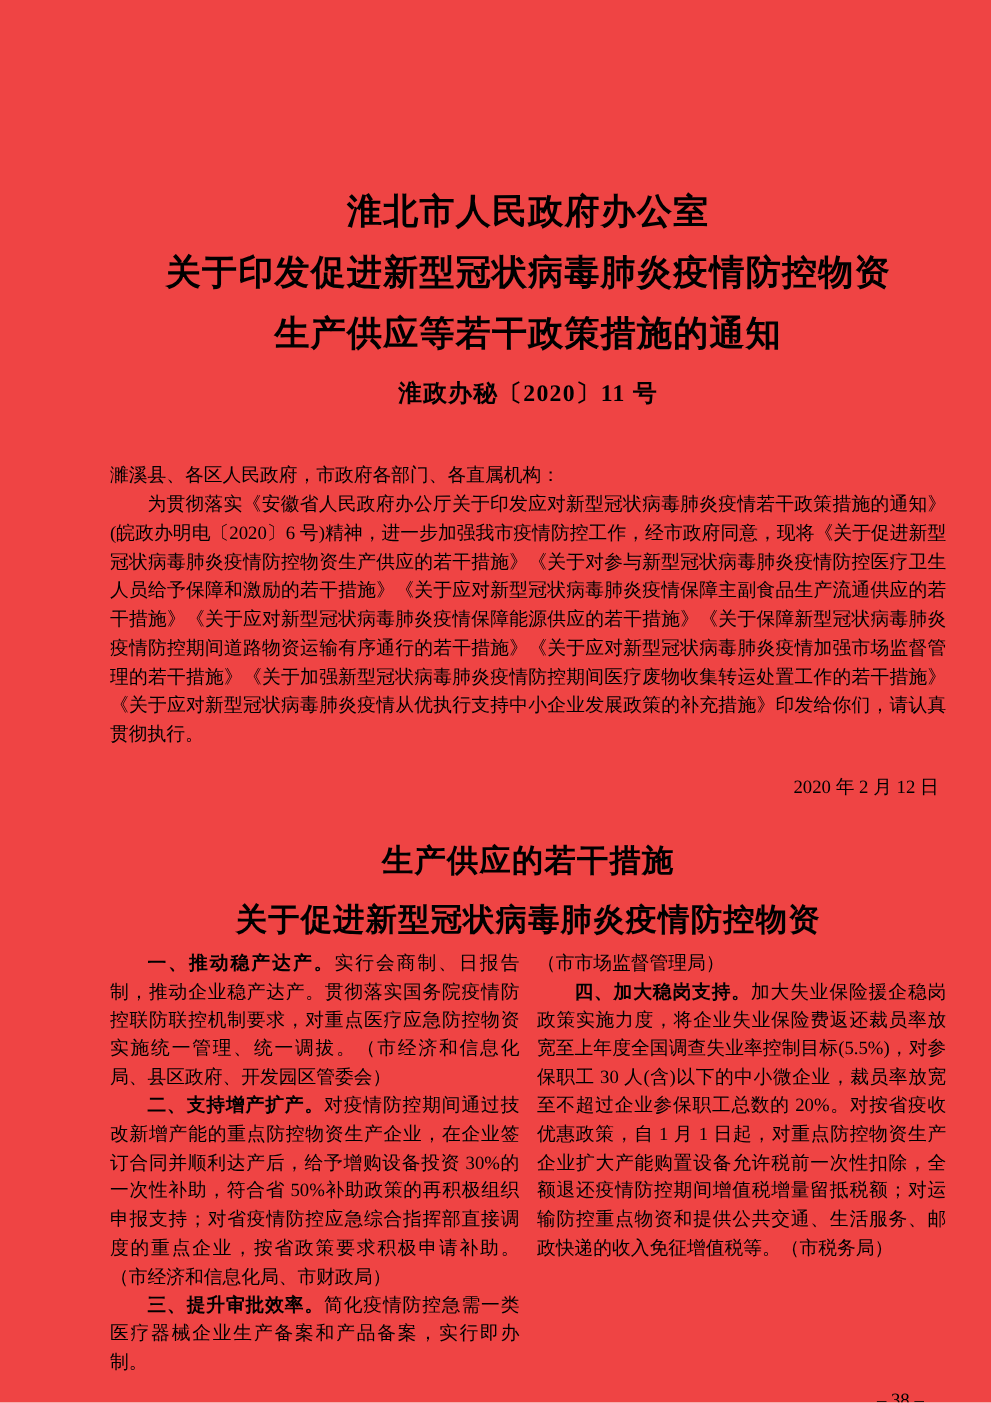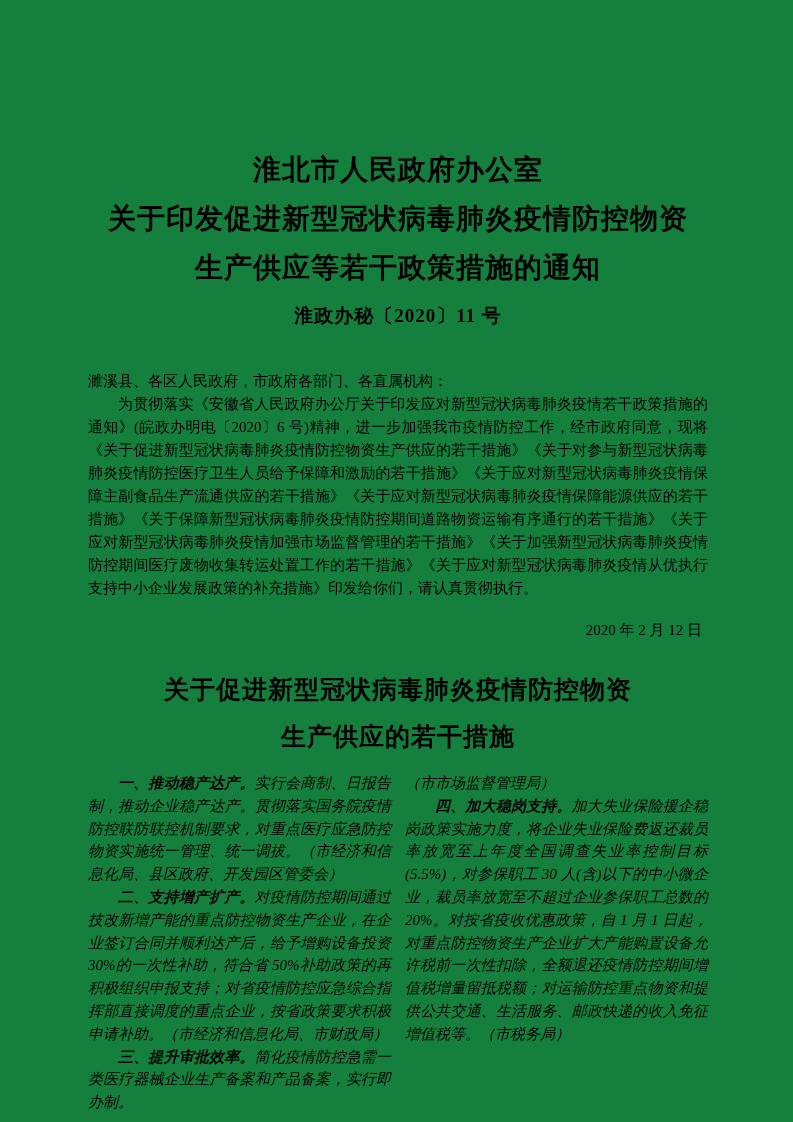--- a/index.html
+++ b/index.html
@@ -4,26 +4,26 @@
 <style>
   html, body {
     margin: 0;
     padding: 0;
     background: #ffffff;
   }
   .page {
     position: relative;
     width: 793px;
     height: 1122px;
-    background: #15803d;
+    background: #ef4444;
     color: #000000;
     font-family: "Liberation Serif", "DejaVu Serif", serif;
     overflow: hidden;
     box-sizing: border-box;
-    padding: 145px 85px 0 88px;
+    padding: 145px 36px 0 88px;
   }
   
   .doc-title {
     text-align: center;
     font-weight: 700;
     font-size: 28px;
     line-height: 49px;
     letter-spacing: 1px;
   }
   .doc-number {
@@ -58,24 +58,22 @@
   .sub-title {
     margin-top: 24px;
     text-align: center;
     font-weight: 700;
     font-size: 25px;
     line-height: 47px;
     letter-spacing: 1px;
   }
   
   .columns {
-    margin-top: 12px;
     display: flex;
     gap: 14px;
-    font-style: italic;
   }
   .col {
     flex: 1 1 0;
     font-size: 15px;
     line-height: 22.8px;
     text-align: justify;
   }
   .col p {
     margin: 0;
     text-indent: 2em;
@@ -109,22 +107,22 @@
   <div class="doc-number">淮政办秘〔2020〕11 号</div>
 
   <div class="intro-block">
     <div class="salutation">濉溪县、各区人民政府，市政府各部门、各直属机构：</div>
     <div class="intro-para">为贯彻落实《安徽省人民政府办公厅关于印发应对新型冠状病毒肺炎疫情若干政策措施的通知》(皖政办明电〔2020〕6 号)精神，进一步加强我市疫情防控工作，经市政府同意，现将《关于促进新型冠状病毒肺炎疫情防控物资生产供应的若干措施》《关于对参与新型冠状病毒肺炎疫情防控医疗卫生人员给予保障和激励的若干措施》《关于应对新型冠状病毒肺炎疫情保障主副食品生产流通供应的若干措施》《关于应对新型冠状病毒肺炎疫情保障能源供应的若干措施》《关于保障新型冠状病毒肺炎疫情防控期间道路物资运输有序通行的若干措施》《关于应对新型冠状病毒肺炎疫情加强市场监督管理的若干措施》《关于加强新型冠状病毒肺炎疫情防控期间医疗废物收集转运处置工作的若干措施》《关于应对新型冠状病毒肺炎疫情从优执行支持中小企业发展政策的补充措施》印发给你们，请认真贯彻执行。</div>
   </div>
 
   <div class="issue-date">2020 年 2 月 12 日</div>
 
   <div class="sub-title">
+    <div>生产供应的若干措施</div>
     <div>关于促进新型冠状病毒肺炎疫情防控物资</div>
-    <div>生产供应的若干措施</div>
   </div>
 
   <div class="columns">
 
     <div class="col">
       <p><span class="lead">一、推动稳产达产。</span><span>实行会商制、日报告制，推动企业稳产达产。贯彻落实国务院疫情防控联防联控机制要求，对重点医疗应急防控物资实施统一管理、统一调拔。（市经济和信息化局、县区政府、开发园区管委会）</span></p>
       <p><span class="lead">二、支持增产扩产。</span><span>对疫情防控期间通过技改新增产能的重点防控物资生产企业，在企业签订合同并顺利达产后，给予增购设备投资 30%的一次性补助，符合省 50%补助政策的再积极组织申报支持；对省疫情防控应急综合指挥部直接调度的重点企业，按省政策要求积极申请补助。（市经济和信息化局、市财政局）</span></p>
       <p><span class="lead">三、提升审批效率。</span><span>简化疫情防控急需一类医疗器械企业生产备案和产品备案，实行即办制。</span></p>
     </div>
 

